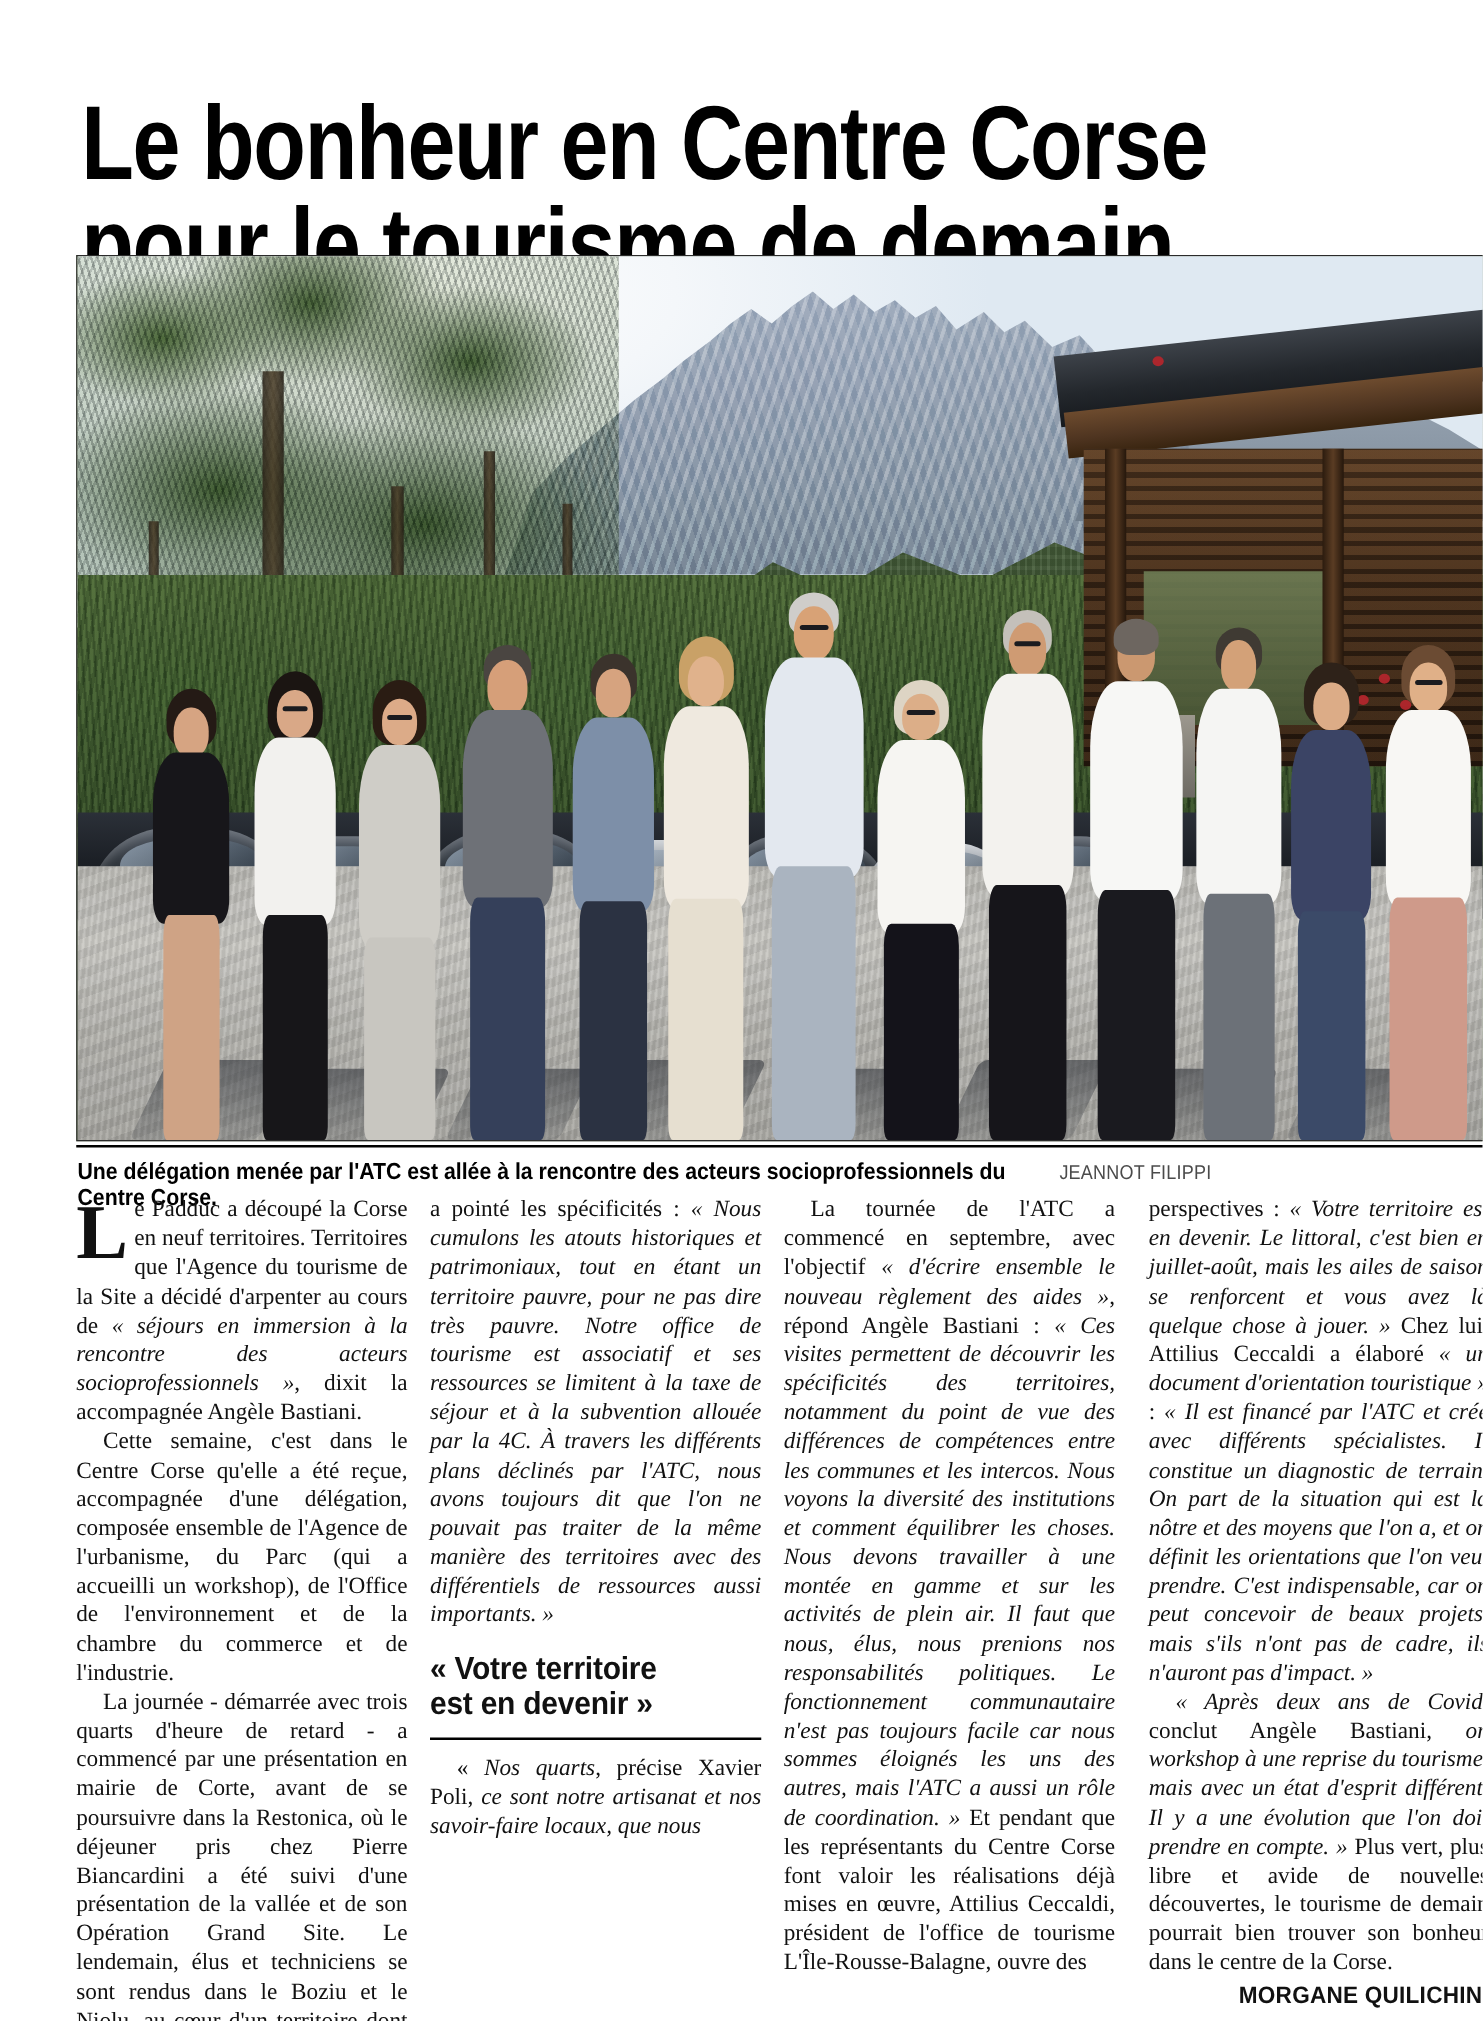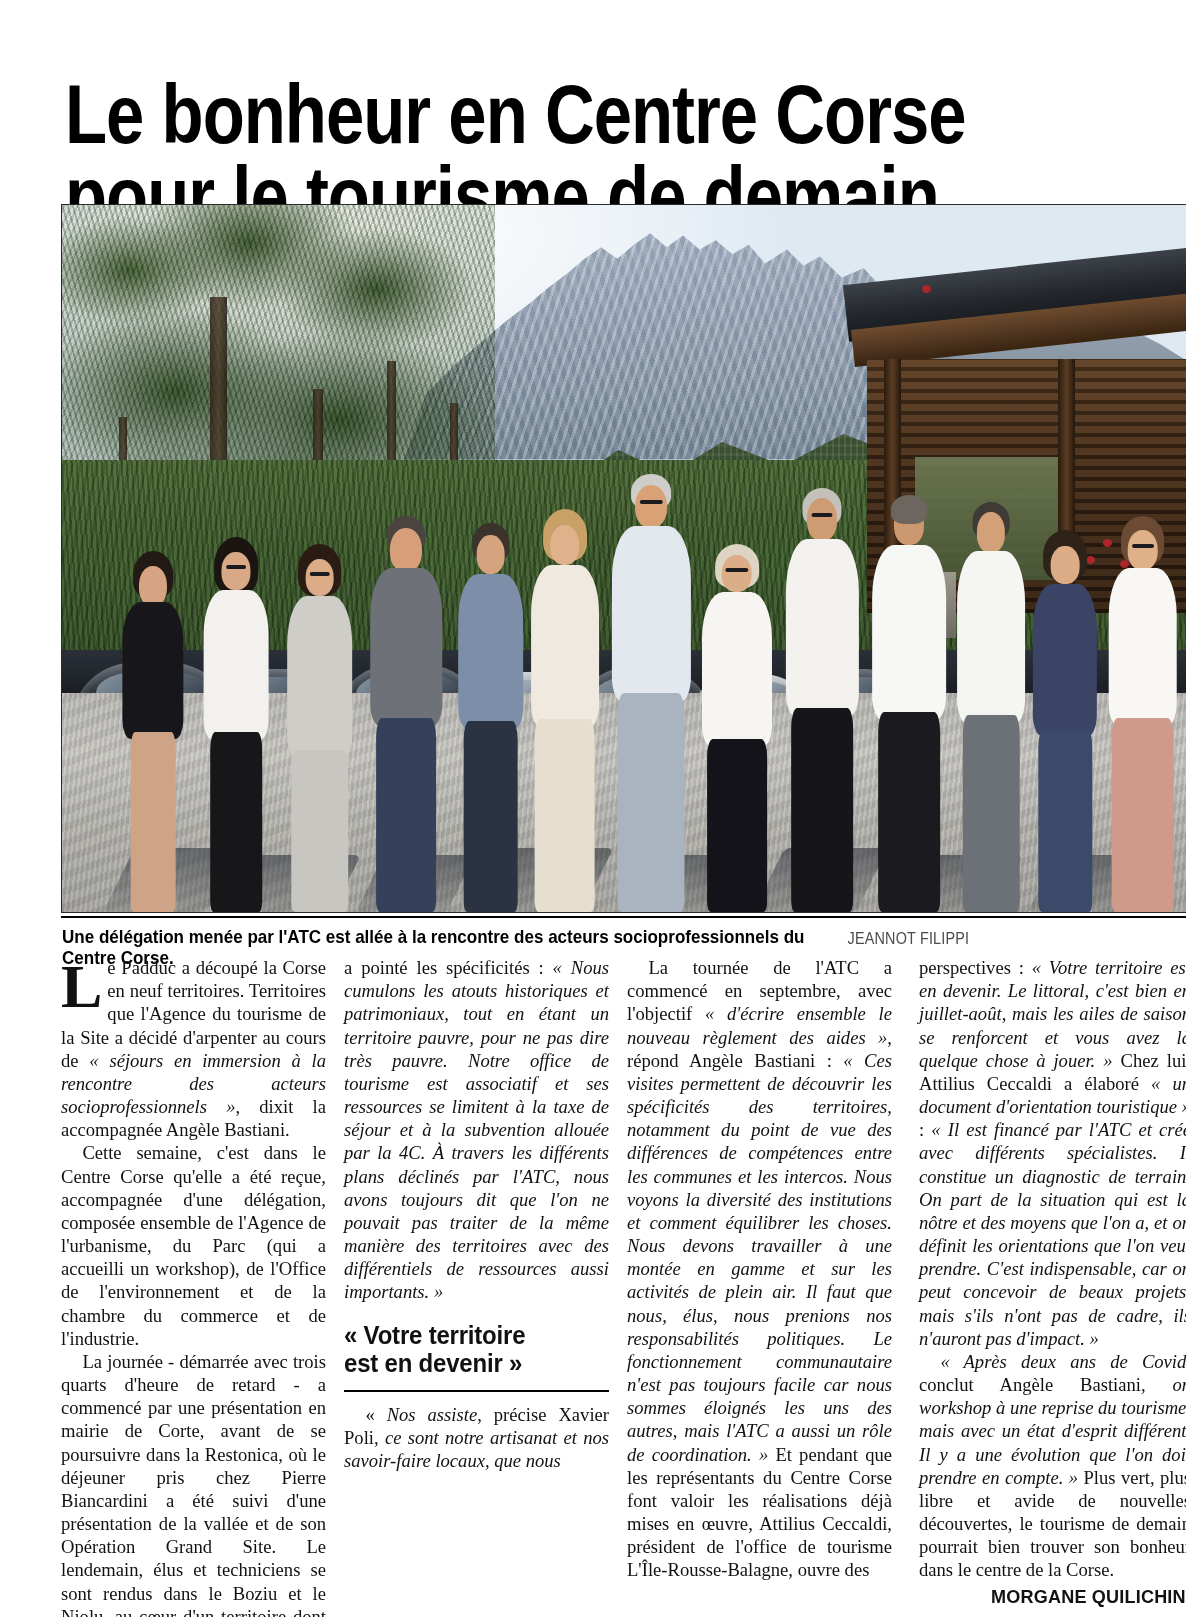--- a/index.html
+++ b/index.html
@@ -547,21 +547,21 @@
     <p class="noindent"><span class="dropcap">L</span><span>e Padduc a découpé la Corse en neuf territoires. Territoires que l'Agence du tourisme de la Site a décidé d'arpenter au cours de </span><i>« séjours en immersion à la rencontre des acteurs socioprofessionnels »</i><span>, dixit la accompagnée Angèle Bastiani.</span></p>
     <p>Cette semaine, c'est dans le Centre Corse qu'elle a été reçue, accompagnée d'une délégation, composée ensemble de l'Agence de l'urbanisme, du Parc (qui a accueilli un workshop), de l'Office de l'environnement et de la chambre du commerce et de l'industrie.</p>
     <p>La journée - démarrée avec trois quarts d'heure de retard - a commencé par une présentation en mairie de Corte, avant de se poursuivre dans la Restonica, où le déjeuner pris chez Pierre Biancardini a été suivi d'une présentation de la vallée et de son Opération Grand Site. Le lendemain, élus et techniciens se sont rendus dans le Boziu et le Niolu, au cœur d'un territoire dont Xavier Poli</p>
   </div>
 
   <div class="col" id="col2">
     <p class="noindent"><span>a pointé les spécificités : </span><i>« Nous cumulons les atouts historiques et patrimoniaux, tout en étant un territoire pauvre, pour ne pas dire très pauvre. Notre office de tourisme est associatif et ses ressources se limitent à la taxe de séjour et à la subvention allouée par la 4C. À travers les différents plans déclinés par l'ATC, nous avons toujours dit que l'on ne pouvait pas traiter de la même manière des territoires avec des différentiels de ressources aussi importants. »</i></p>
     <h2 class="subhead">« Votre territoire
 est en devenir »</h2>
     <hr class="subhead-rule">
-    <p><span>« </span><i>Nos assiste</i><span>, précise Xavier Poli, </span><i>ce sont notre artisanat et nos savoir-faire locaux, que nous</i></p>
+    <p><span>« </span><i>Nos quarts</i><span>, précise Xavier Poli, </span><i>ce sont notre artisanat et nos savoir-faire locaux, que nous</i></p>
   </div>
 
   <div class="col" id="col3">
     <p><span>La tournée de l'ATC a commencé en septembre, avec l'objectif </span><i>« d'écrire ensemble le nouveau règlement des aides »</i><span>, répond Angèle Bastiani : </span><i>« Ces visites permettent de découvrir les spécificités des territoires, notamment du point de vue des différences de compétences entre les communes et les intercos. Nous voyons la diversité des institutions et comment équilibrer les choses. Nous devons travailler à une montée en gamme et sur les activités de plein air. Il faut que nous, élus, nous prenions nos responsabilités politiques. Le fonctionnement communautaire n'est pas toujours facile car nous sommes éloignés les uns des autres, mais l'ATC a aussi un rôle de coordination. »</i><span> Et pendant que les représentants du Centre Corse font valoir les réalisations déjà mises en œuvre, Attilius Ceccaldi, président de l'office de tourisme L'Île-Rousse-Balagne, ouvre des</span></p>
   </div>
 
   <div class="col" id="col4">
     <p class="noindent"><span>perspectives : </span><i>« Votre territoire est en devenir. Le littoral, c'est bien en juillet-août, mais les ailes de saison se renforcent et vous avez là quelque chose à jouer. »</i><span> Chez lui, Attilius Ceccaldi a élaboré </span><i>« un document d'orientation touristique »</i><span> : </span><i>« Il est financé par l'ATC et créé avec différents spécialistes. Il constitue un diagnostic de terrain. On part de la situation qui est la nôtre et des moyens que l'on a, et on définit les orientations que l'on veut prendre. C'est indispensable, car on peut concevoir de beaux projets, mais s'ils n'ont pas de cadre, ils n'auront pas d'impact. »</i></p>
     <p><i>« Après deux ans de Covid</i><span>, conclut Angèle Bastiani, </span><i>on workshop à une reprise du tourisme, mais avec un état d'esprit différent. Il y a une évolution que l'on doit prendre en compte. »</i><span> Plus vert, plus libre et avide de nouvelles découvertes, le tourisme de demain pourrait bien trouver son bonheur dans le centre de la Corse.</span></p>
     <div class="byline">MORGANE QUILICHINI</div>

